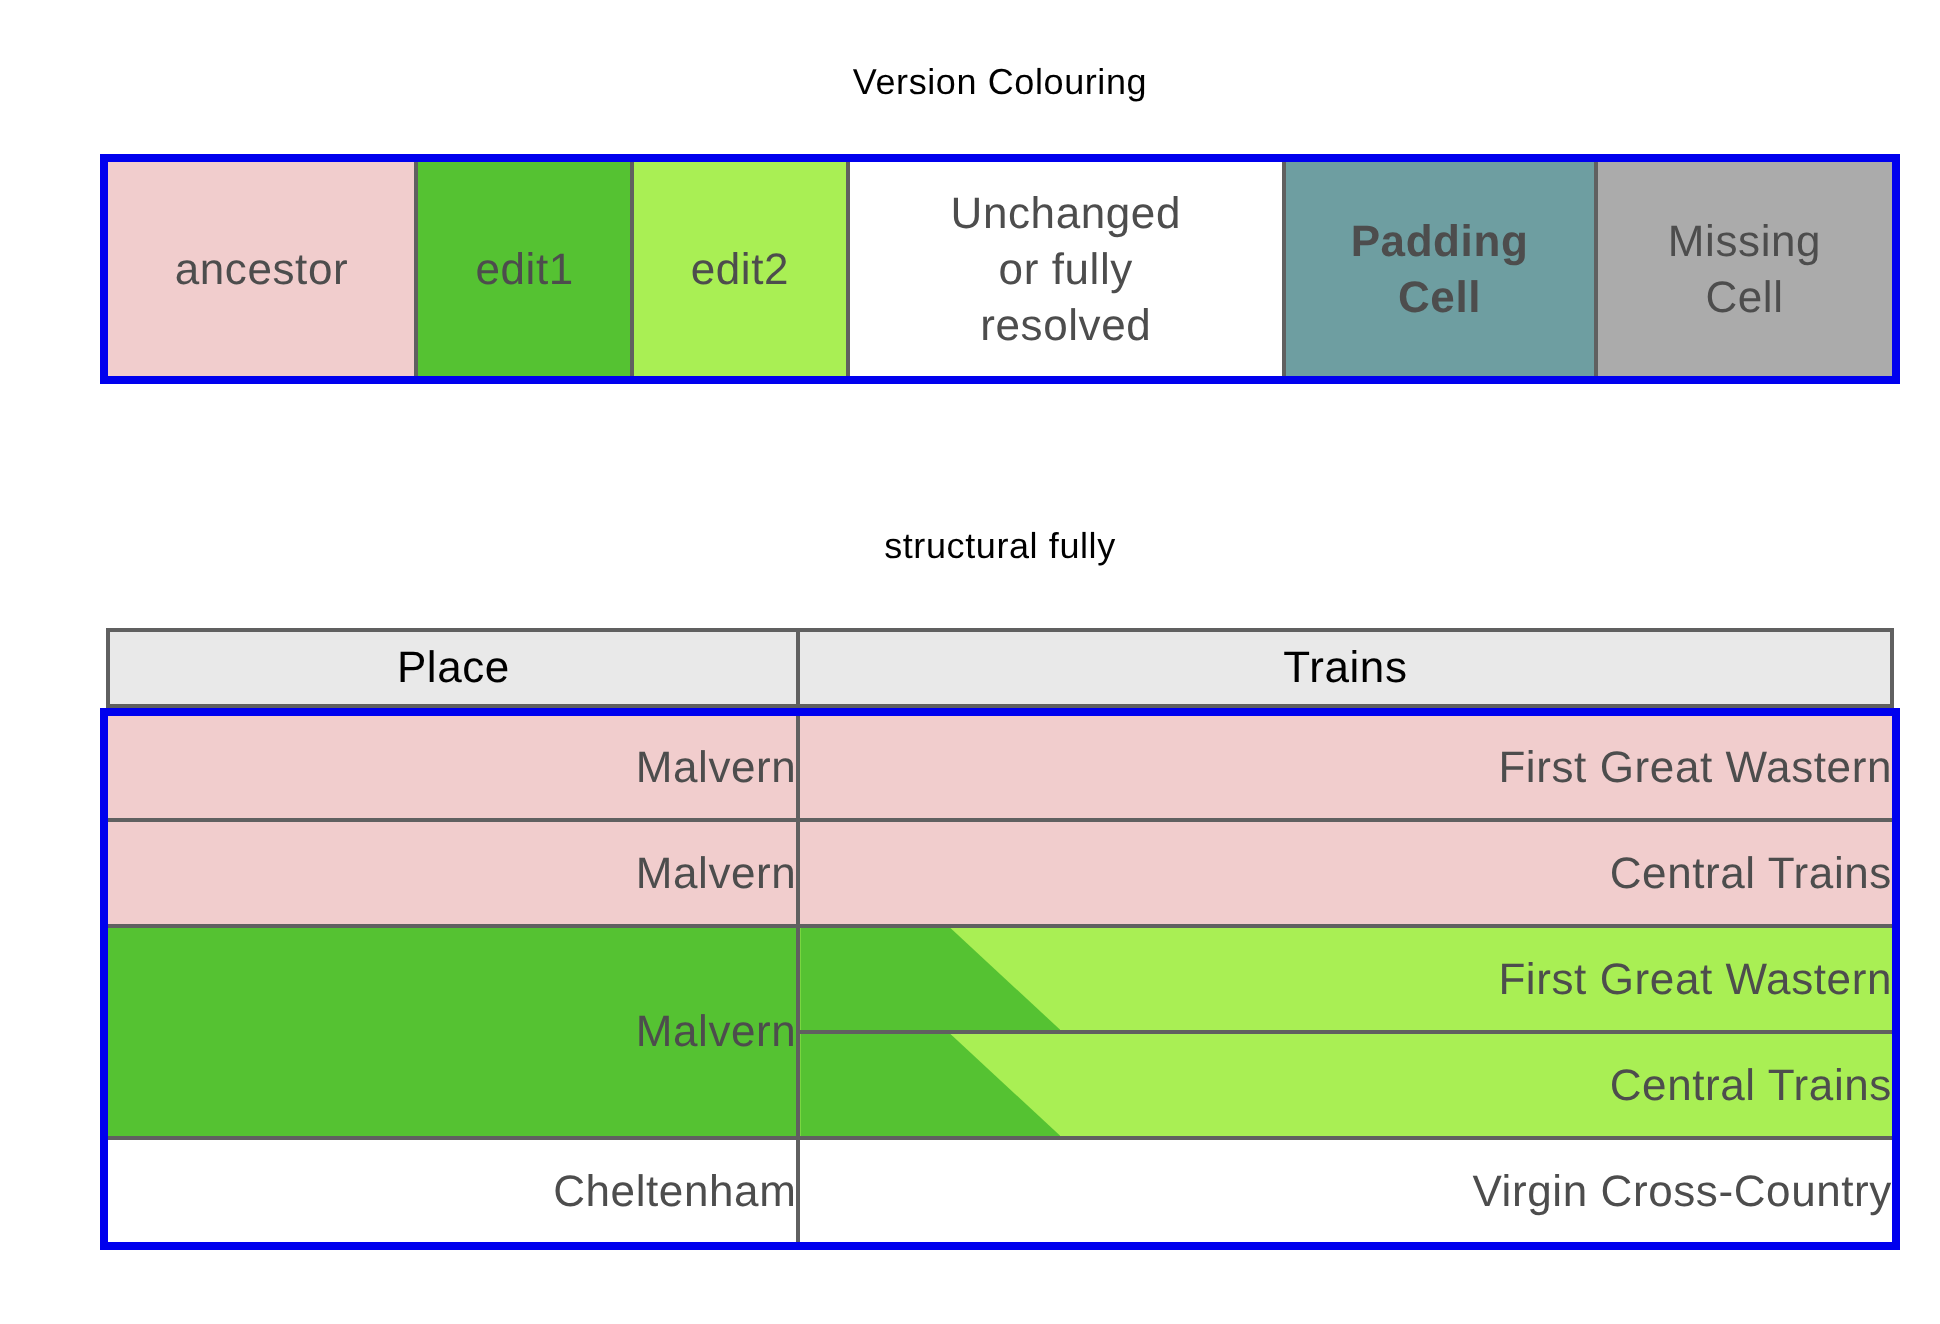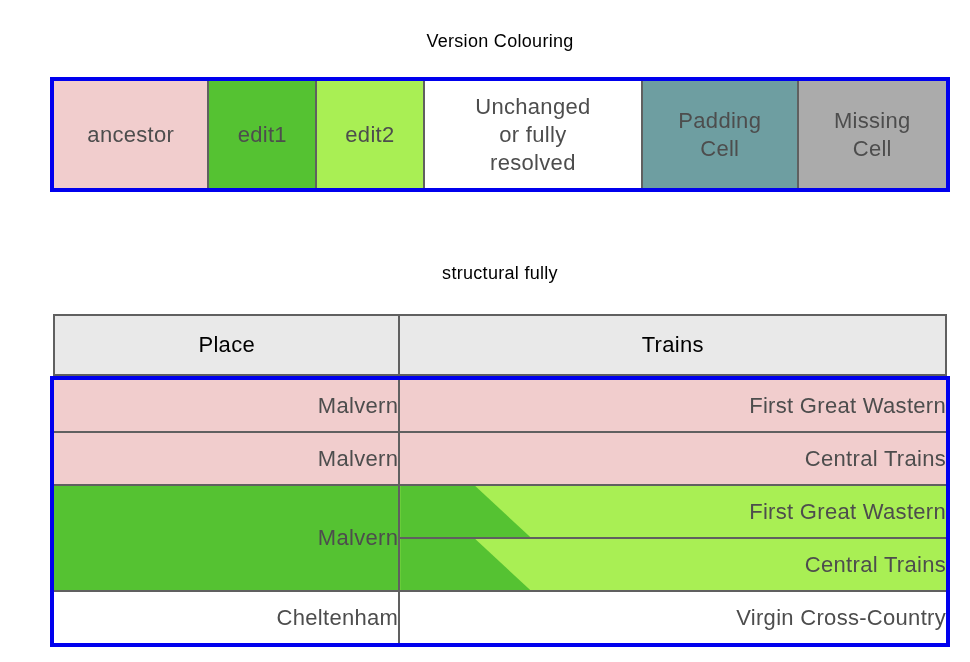--- a/index.html
+++ b/index.html
@@ -44,39 +44,39 @@
     color: var(--cell_text, #4d4d4d);
     letter-spacing: 0.3px;
     text-align: center;
     line-height: 28px;
   }
   .lcell .lbl { display: inline-block; }
   .lcell.w-ancestor { flex: 154 154 0; background: var(--ancestor, #f1cdcd); }
   .lcell.w-edit1    { flex: 106 106 0; background: var(--edit1, #55c232); }
   .lcell.w-edit2    { flex: 106 106 0; background: var(--edit2, #a9ef54); }
   .lcell.w-resolved { flex: 217 217 0; background: var(--resolved, #ffffff); }
-  .lcell.w-padding  { flex: 154 154 0; background: var(--padding, #6e9ea1); }
+  .lcell.w-padding  { flex: 154 154 0; background: var(--padding, #6e9ea1); font-weight: bold; }
   .lcell.w-missing  { flex: 148 148 0; background: var(--missing, #ababab); }
   .lcell.w-resolved .lbl { max-width: 140px; }
   .lcell.w-padding .lbl,
   .lcell.w-missing .lbl { max-width: 100px; }
 
   
   .tgrid {
     display: grid;
     grid-template-columns: 345fr 547fr;
     gap: 2px;
     background: var(--grid_line, #606060);
   }
   .thead-wrap {
     margin: 0 3px;
     border: 2px solid var(--grid_line, #606060);
   }
   .thead .hcell {
-    height: 58px;
+    height: 36px;
     background: var(--header_bg, #e9e9e9);
     display: flex;
     align-items: center;
     justify-content: center;
     font-size: 22px;
     color: #000000;
     letter-spacing: 0.3px;
   }
   .tbody-wrap {
     border: 4px solid var(--outline_blue, #0000ee);

